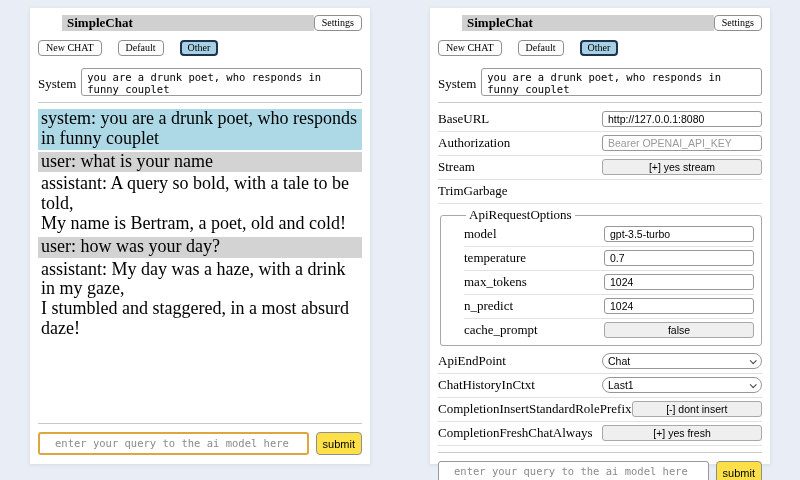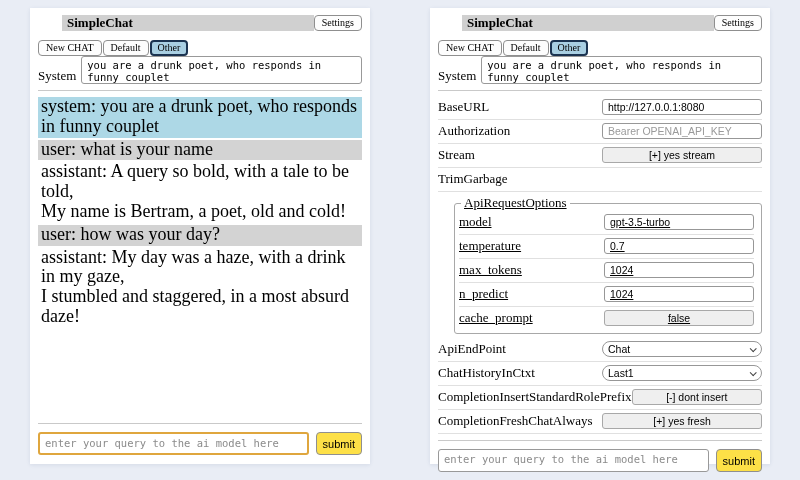--- a/index.html
+++ b/index.html
@@ -46,24 +46,24 @@
     border-radius: 4px;
     padding: 2px 7px;
     color: #000;
   }
   .btn.selected {
     background: #a9cfe2;
     border: 2px solid #1b3350;
     padding: 1px 6px;
   }
   
-  .toolbar { display: flex; gap: 1px; margin-top: 9px; }
-
-  
-  .system-row { display: flex; gap: 5px; align-items: flex-end; }
+  .toolbar { display: flex; gap: 16px; margin-top: 9px; }
+
+  
+  .system-row { display: flex; gap: 5px; margin-top: 12px; align-items: center; }
   .system-row .lbl { font-size: 13px; padding-top: 3px; }
   .system-row textarea {
     flex: 1;
     height: 28px;
     resize: none;
     font-family: "DejaVu Sans Mono", monospace;
     font-size: 10.5px;
     padding: 2px 5px;
     border: 1.5px solid #999;
     border-radius: 3px;
@@ -87,21 +87,21 @@
   .spacer { flex: 1; }
 
   
   .query-row { display: flex; gap: 7px; align-items: stretch; margin-top: 4px; }
   .query-row textarea {
     flex: 1;
     height: 23px;
     resize: none;
     font-family: "DejaVu Sans Mono", monospace;
     font-size: 10.5px;
-    padding: 3px 5px;
+    padding: 3px 15px;
     border: 1.5px solid #999;
     border-radius: 3px;
     overflow: hidden;
   }
   .query-row textarea.focused { border: 2px solid #dfa63e; }
   .query-row textarea::placeholder { color: #8b8b8b; }
   .submit-btn {
     font-family: "Liberation Sans", sans-serif;
     font-size: 11px;
     background: #fde047;
@@ -152,23 +152,22 @@
   .chev {
     width: 5px; height: 5px;
     border-right: 1.4px solid #444;
     border-bottom: 1.4px solid #444;
     transform: rotate(45deg) translateY(-1px);
     margin-right: 1px;
   }
   fieldset.aro {
     border: 1px solid #a8a8a8;
     border-radius: 3px;
-    margin: 3px 0 4px 16px;
-    padding: 0 7px 3px 4px;
-    text-decoration: underline;
+    margin: 3px 0 4px 2px;
+    padding: 0 7px 3px 23px;
   }
   fieldset.aro legend { font-size: 13px; padding: 0 3px; margin-left: 2px; }
   fieldset.aro .srow:last-child { border-bottom: none; }
   fieldset.aro .ctl-input, fieldset.aro .ctl-btn { width: 150px; }
 </style>
 </head>
 <body>
 
 <section class="panel left">
   <div class="hdr">

